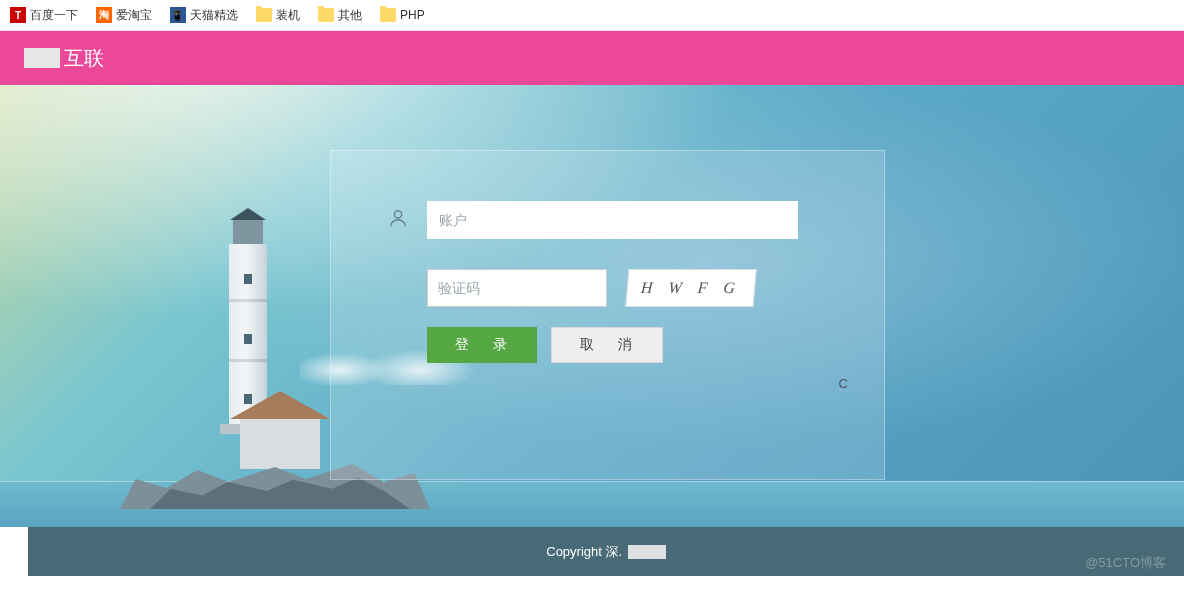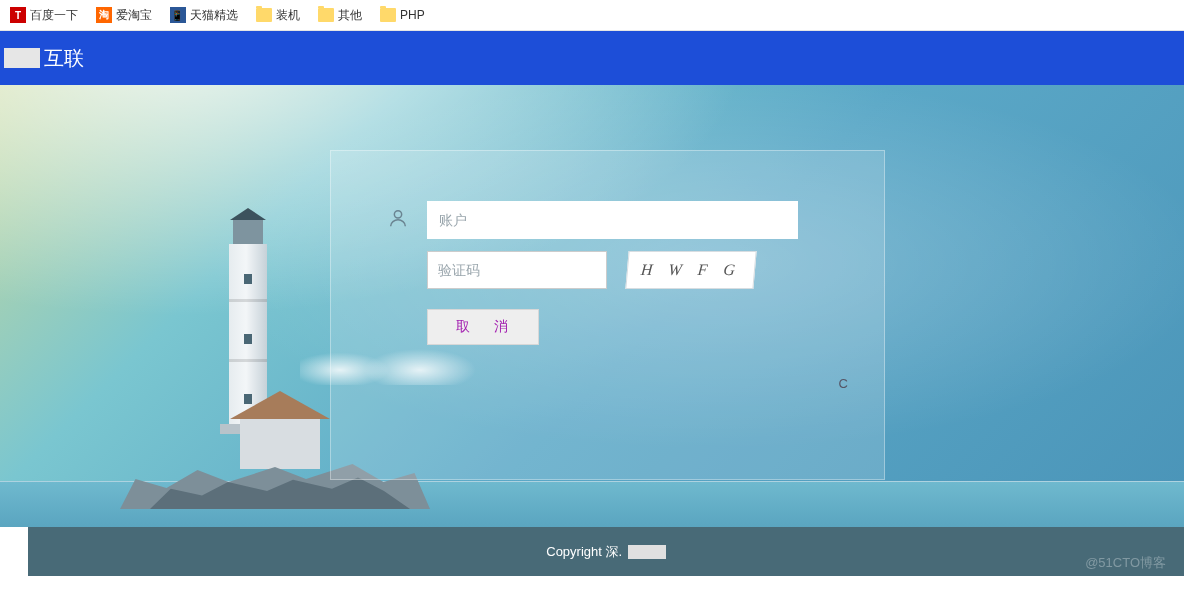--- a/index.html
+++ b/index.html
@@ -51,24 +51,24 @@
     .bm-folder::before {
       content: '';
       position: absolute;
       top: -2px; left: 0;
       width: 6px; height: 2px;
       background: #ffd96a;
       border-radius: 1px 1px 0 0;
     }
     .header {
       height: 54px;
-      background: #1d4ed8;
-      display: flex;
-      align-items: center;
-      padding: 0 4px;
+      background: #ec4899;
+      display: flex;
+      align-items: center;
+      padding: 0 24px;
     }
     .logo-area {
       display: flex;
       align-items: center;
       color: #fff;
       font-size: 20px;
     }
     .logo-redact {
       background: #e6e6e6;
       width: 36px;
@@ -168,21 +168,21 @@
       position: absolute;
       left: 330px; top: 65px;
       width: 555px; height: 330px;
       background: rgba(255,255,255,0.15);
       border: 1px solid rgba(255,255,255,0.35);
       padding: 50px 86px 20px 96px;
     }
     .form-row {
       display: flex;
       align-items: center;
-      margin-bottom: 12px;
+      margin-bottom: 30px;
       position: relative;
     }
     .form-icon {
       position: absolute;
       left: -40px;
       width: 24px;
       color: #6a8491;
     }
     .text-input {
       flex: 1;
@@ -233,21 +233,21 @@
     .btn {
       height: 36px;
       padding: 0 20px;
       font-size: 14px;
       letter-spacing: 10px;
       text-indent: 8px;
       border: none;
       cursor: pointer;
     }
     .btn-login { background: #55a744; color: #fff; }
-    .btn-cancel { background: #eeeeee; color: #a21caf; border: 1px solid #d7d7d7; }
+    .btn-cancel { background: #eeeeee; color: #404040; border: 1px solid #d7d7d7; }
     .refresh-c {
       position: absolute;
       right: 36px;
       top: 225px;
       font-size: 13px;
       color: #556;
       cursor: pointer;
     }
     .footer {
       height: 49px;
@@ -343,20 +343,21 @@
             <path d="M4 21c0-4 4-7 8-7s8 3 8 7"></path>
         </svg>
       </span>
       <input class="text-input" type="text" placeholder="账户" style="">
     </div>
     <div class="captcha-row">
       <input class="captcha-input" type="text" placeholder="验证码" style="">
       <div class="captcha-img">H W F G</div>
     </div>
     <div class="button-row">
+      <button class="btn btn-login">登 录</button>
       <button class="btn btn-cancel">取 消</button>
     </div>
     <span class="refresh-c">C</span>
   </div>
 </div>
 
 <div class="footer">
   <span>
     <span>Copyright 深.</span>
     <span class="footer-redact"></span>

